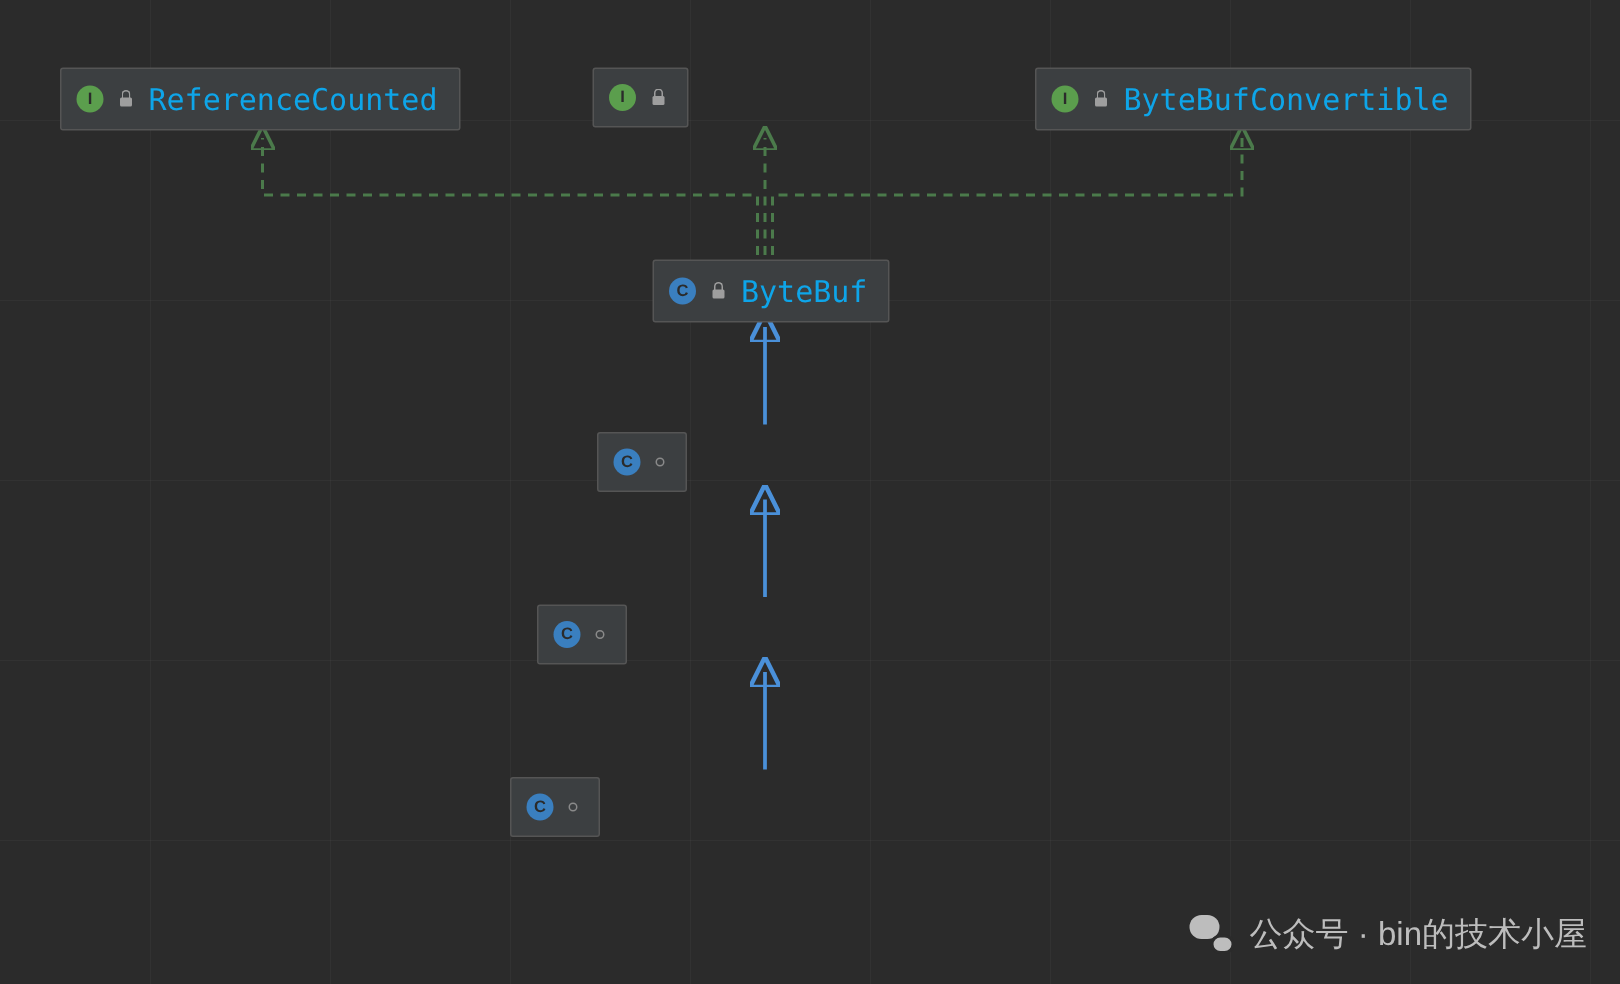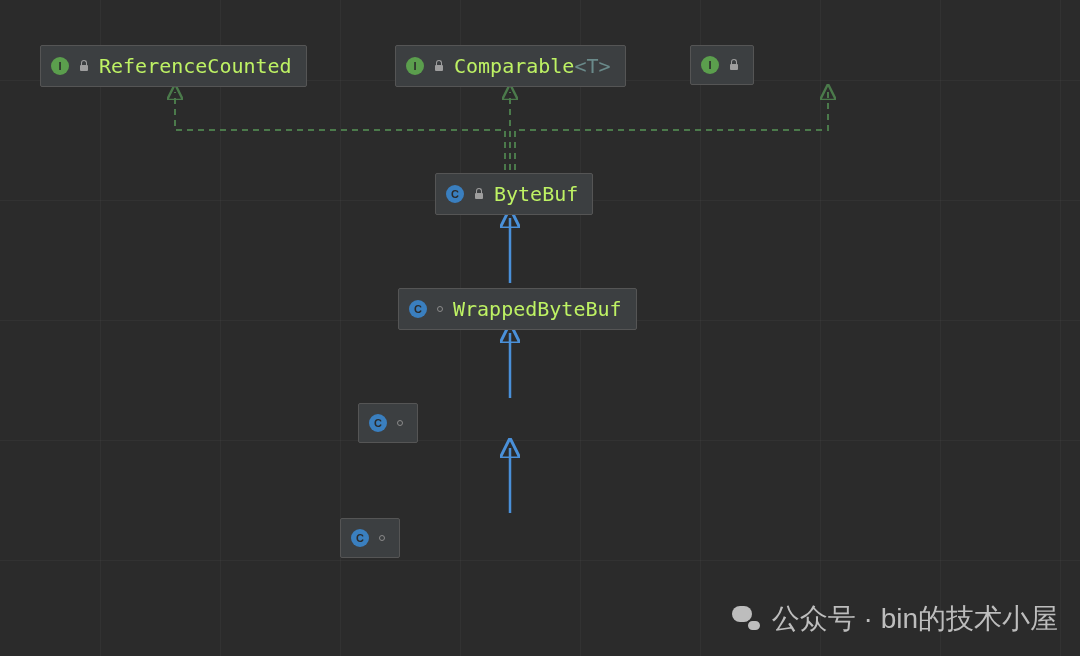--- a/index.html
+++ b/index.html
@@ -35,21 +35,21 @@
     font-size: 20px;
     line-height: 1;
     display: flex;
     align-items: center;
     padding: 10px 14px 10px 10px;
     gap: 10px;
     white-space: nowrap;
     border-radius: 2px;
   }
   .node .label {
-    color: #bef264;
+    color: #0ea5e9;
     text-align: right;
   }
   .node .generic {
     color: #6a8a8a;
   }
   .icon {
     width: 18px;
     height: 18px;
     border-radius: 50%;
     display: flex;
@@ -91,25 +91,25 @@
     height: 6px;
     border: 1.5px solid #8a8a8a;
     border-radius: 50%;
     flex: none;
   }
   .watermark {
     position: absolute;
     right: 22px;
     bottom: 18px;
     display: flex;
-    align-items: center;
+    align-items: flex-start;
     gap: 10px;
     color: #bdbdbd;
     font-family: "PingFang SC","Microsoft YaHei",Arial,sans-serif;
-    font-size: 28px;
+    font-size: 22px;
   }
   .wechat {
     width: 30px; height: 30px;
     position: relative;
   }
   .wechat .b1 {
     position: absolute;
     width: 20px; height: 16px;
     background: #bdbdbd;
     border-radius: 9px;
@@ -150,40 +150,37 @@
 
 <div class="node" style="left:40px; top:45px;">
   <span class="icon interface">I</span>
   <span class="lock"></span>
   <span class="label">ReferenceCounted</span>
 </div>
 
 <div class="node" style="left:395px; top:45px;">
   <span class="icon interface">I</span>
   <span class="lock"></span>
-  <span>
-    <span class="label">Comparable</span><span class="generic">&lt;T&gt;</span>
-  </span>
 </div>
 
 <div class="node" style="left:690px; top:45px;">
   <span class="icon interface">I</span>
   <span class="lock"></span>
+  <span class="label">ByteBufConvertible</span>
 </div>
 
 <div class="node" style="left:435px; top:173px;">
   <span class="icon class">C</span>
   <span class="lock"></span>
   <span class="label">ByteBuf</span>
 </div>
 
 <div class="node" style="left:398px; top:288px;">
   <span class="icon class">C</span>
   <span class="dot"></span>
-  <span class="label">WrappedByteBuf</span>
 </div>
 
 <div class="node" style="left:358px; top:403px;">
   <span class="icon class">C</span>
   <span class="dot"></span>
 </div>
 
 <div class="node" style="left:340px; top:518px;">
   <span class="icon class">C</span>
   <span class="dot"></span>

